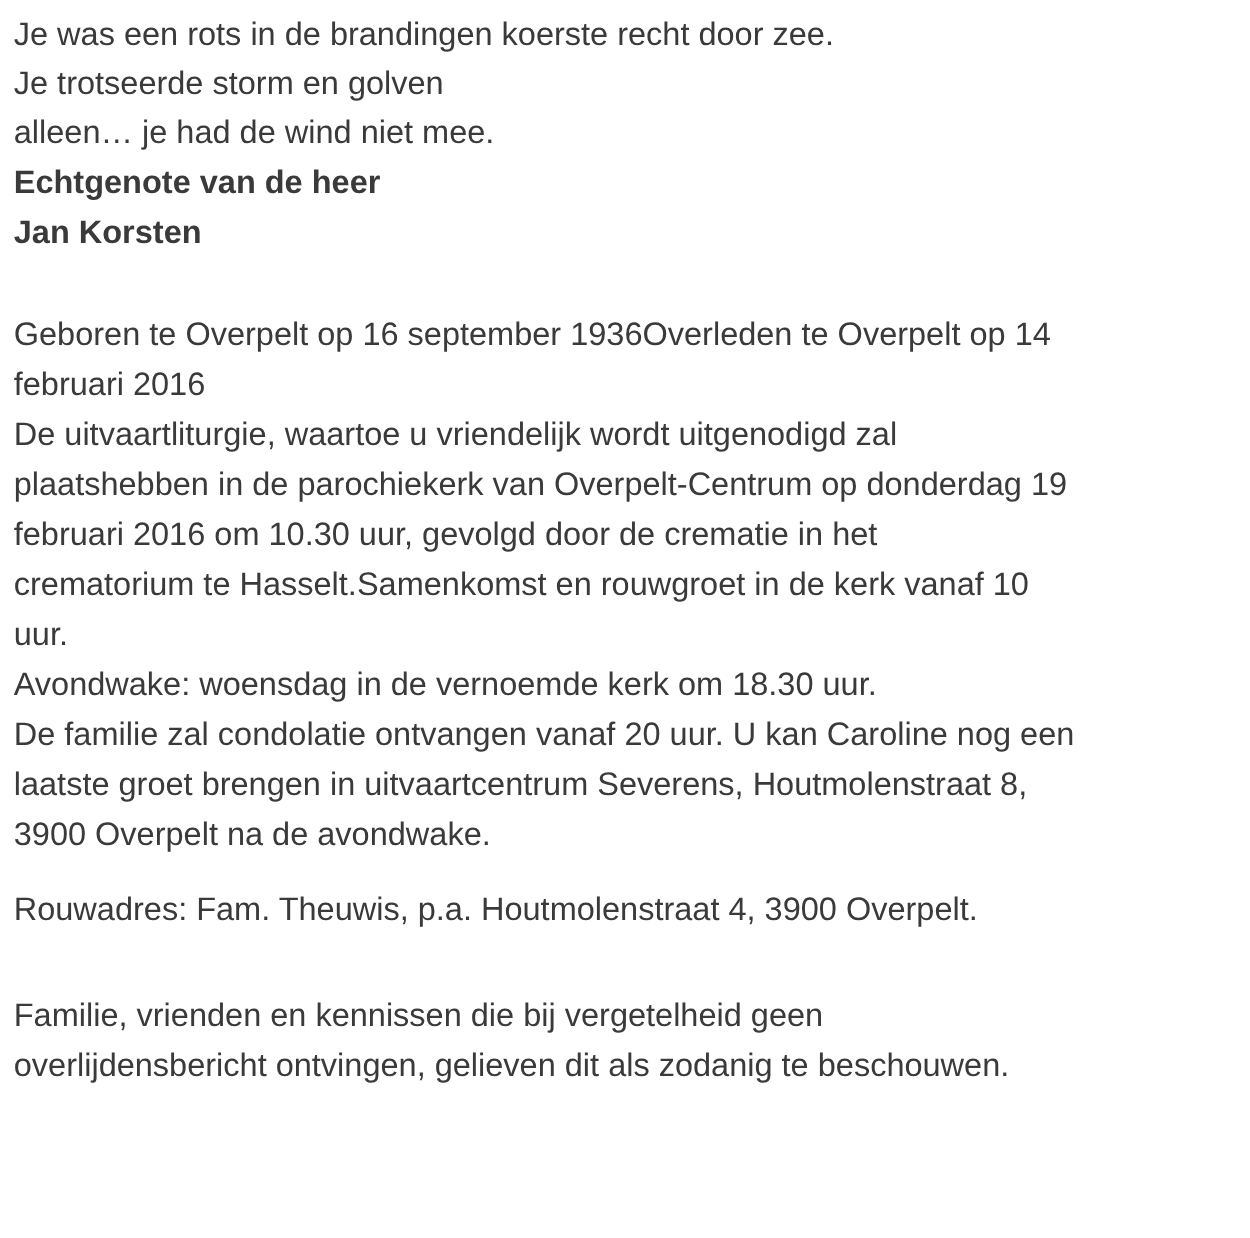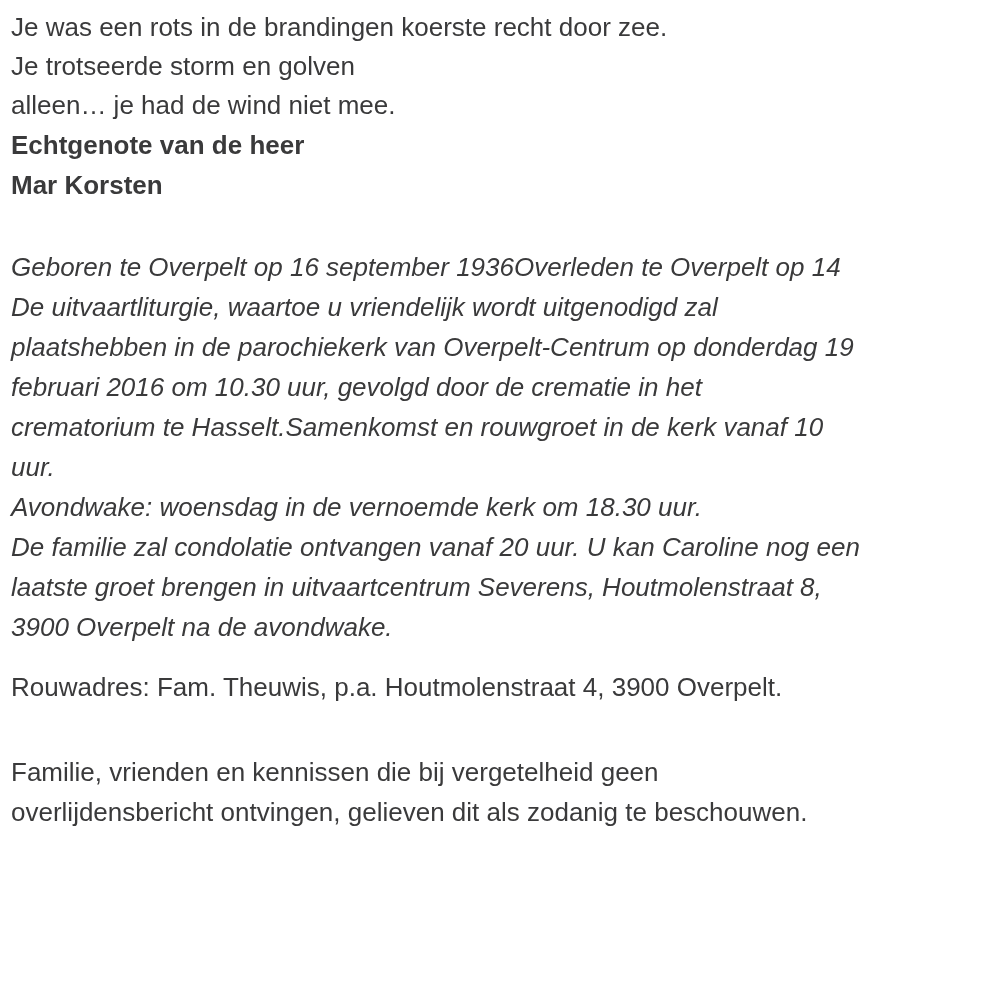--- a/index.html
+++ b/index.html
@@ -33,21 +33,20 @@
     font-size: 26px;
     line-height: 40px;
     font-weight: bold;
   }
   .announcement {
     margin-top: 42px;
   }
   .announcement-line {
     font-size: 26px;
     line-height: 40px;
-    font-style: italic;
   }
   .rouwadres {
     margin-top: 20px;
     font-size: 26px;
     line-height: 40px;
   }
   .notice {
     margin-top: 45px;
   }
   .notice-line {
@@ -62,25 +61,26 @@
 
   <div class="poem">
     <div class="poem-line">Je was een rots in de brandingen koerste recht door zee.</div>
     <div class="poem-line">Je trotseerde storm en golven</div>
     <div class="poem-line">alleen… je had de wind niet mee.</div>
   </div>
 
 
   <div class="relation">
     <div class="relation-line">Echtgenote van de heer</div>
-    <div class="relation-line">Mar Korsten</div>
+    <div class="relation-line">Jan Korsten</div>
   </div>
 
   <div class="announcement">
     <div class="announcement-line">Geboren te Overpelt op 16 september 1936Overleden te Overpelt op 14</div>
+    <div class="announcement-line">februari 2016</div>
     <div class="announcement-line">De uitvaartliturgie, waartoe u vriendelijk wordt uitgenodigd zal</div>
     <div class="announcement-line">plaatshebben in de parochiekerk van Overpelt-Centrum op donderdag 19</div>
     <div class="announcement-line">februari 2016 om 10.30 uur, gevolgd door de crematie in het</div>
     <div class="announcement-line">crematorium te Hasselt.Samenkomst en rouwgroet in de kerk vanaf 10</div>
     <div class="announcement-line">uur.</div>
     <div class="announcement-line">Avondwake: woensdag in de vernoemde kerk om 18.30 uur.</div>
     <div class="announcement-line">De familie zal condolatie ontvangen vanaf 20 uur. U kan Caroline nog een</div>
     <div class="announcement-line">laatste groet brengen in uitvaartcentrum Severens, Houtmolenstraat 8,</div>
     <div class="announcement-line">3900 Overpelt na de avondwake.</div>
   </div>

